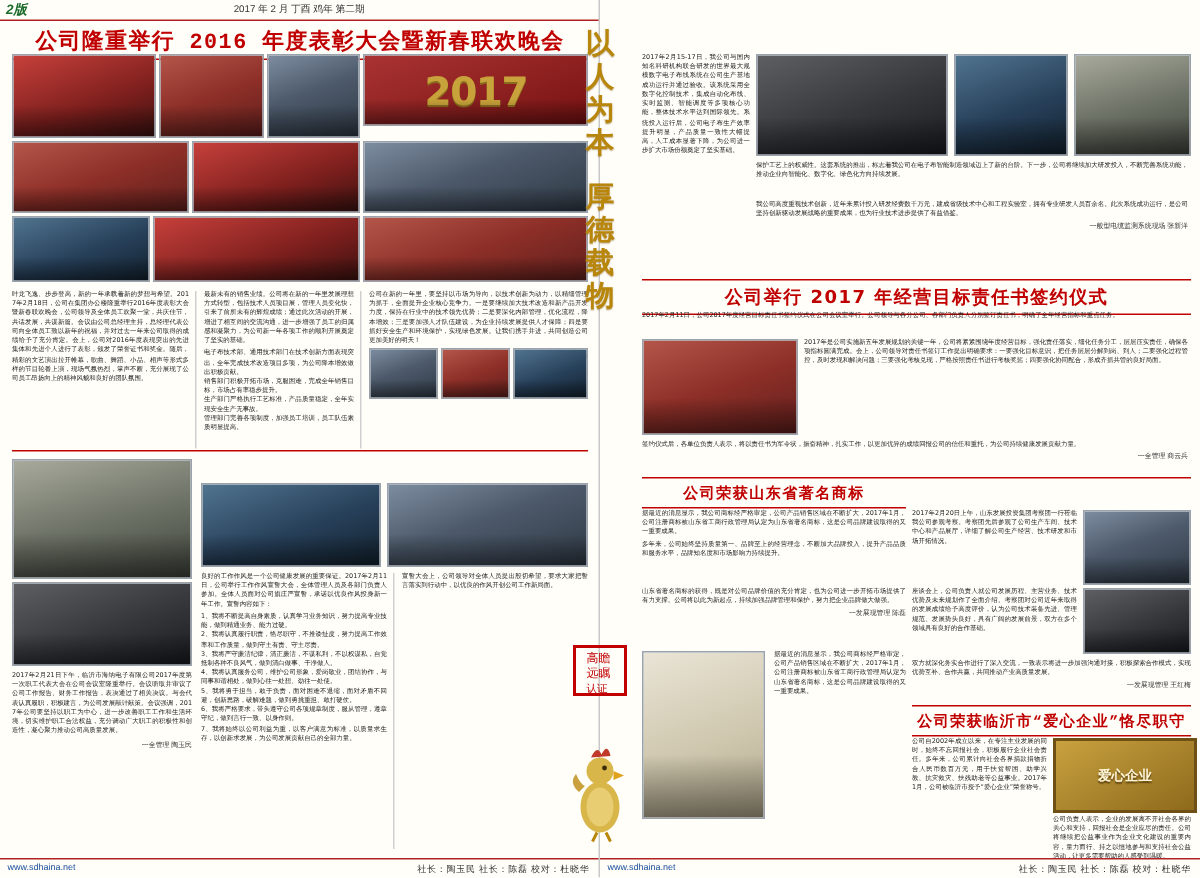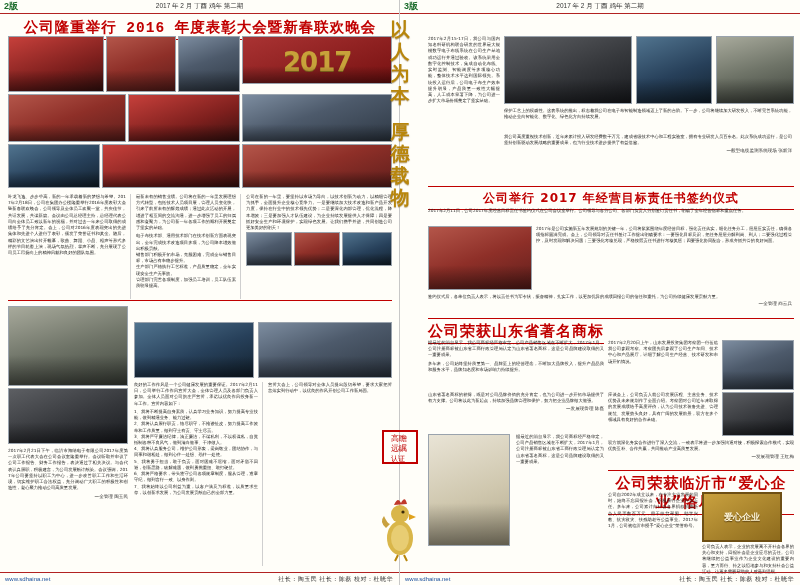--- a/index.html
+++ b/index.html
@@ -23,21 +23,21 @@
   .half-right { left: 400px; width: 400px; }
 
   
   .topbar {
     position: absolute; top: 0; left: 0; right: 0; height: 14px;
     border-bottom: 1px solid #b22222;
     font-size: 6.5px; color: #333;
     display: flex; align-items: center; justify-content: center;
   }
   .topbar .pg {
-    position: absolute; color: #1a6b2a; font-weight: bold; font-size: 9px;
+    position: absolute; color: #1a6b2a; font-weight: bold; font-size: 9px; font-style: italic;
   }
   .topbar-left .pg { left: 4px; }
   .topbar-right .pg { left: 4px; }
 
   
   .bottombar {
     position: absolute; bottom: 0; left: 0; right: 0; height: 13px;
     border-top: 1px solid #b22222;
     font-size: 6px; color: #333;
     display: flex; align-items: center;
@@ -46,21 +46,21 @@
   .bottombar .credits { margin-left: auto; margin-right: 6px; letter-spacing: .5px; }
 
   
   .hl {
     color: #c00000; font-weight: bold; text-align: center;
     font-family: "DejaVu Sans", sans-serif;
     letter-spacing: 1px;
   }
   .hl-main { font-size: 14.5px; font-family: Liberation Mono, monospace; }
   .hl-sub { font-size: 12px; }
-  .hl-sm { font-size: 15px; }
+  .hl-sm { font-size: 10px; font-family: Liberation Mono, monospace; }
   .rule-red { height: 1px; background: #c00000; }
 
   
   .txt {
     font-size: 4.3px; line-height: 1.45; color: #222; text-align: justify;
     font-family: "DejaVu Sans", sans-serif;
     word-break: break-all;
   }
   .sign { font-size: 4.6px; text-align: right; color: #333; }
 
@@ -203,24 +203,20 @@
     </div>
 
     <div class="bottombar">
       <span class="site">www.sdhaina.net</span>
       <span class="credits">社长：陶玉民      社长：陈磊      校对：杜晓华</span>
     </div>
   </div>
 
   <div class="half half-right">
 
-    <div class="topbar topbar-right">
-      <span class="pg">3版</span>
-      <span>2017 年 2 月   丁酉   鸡年   第二期</span>
-    </div>
 
 
     <div class="box" style="left:28px; top:36px; width:72px;">
       <div class="txt">2017年2月15-17日，我公司与国内知名科研机构联合研发的世界最大规模数字电子布线系统在公司生产基地成功运行并通过验收。该系统采用全数字化控制技术，集成自动化布线、实时监测、智能调度等多项核心功能，整体技术水平达到国际领先。系统投入运行后，公司电子布生产效率提升明显，产品质量一致性大幅提高，人工成本显著下降，为公司进一步扩大市场份额奠定了坚实基础。</div>
     </div>
     <div class="ph dark box" style="left:104px; top:36px; width:128px; height:68px;"></div>
     <div class="ph blue box" style="left:236px; top:36px; width:76px; height:68px;"></div>
     <div class="ph room box" style="left:316px; top:36px; width:78px; height:68px;"></div>
 
     <div class="box" style="left:104px; top:108px; width:288px;">
@@ -287,21 +283,21 @@
     </div>
 
     <div class="hline" style="left:208px; top:470px; width:186px; background:#c00000;"></div>
     <div class="box" style="left:208px; top:474px; width:186px;">
       <div class="hl hl-sm">公司荣获临沂市“爱心企业”恪尽职守</div>
       <div class="rule-red" style="margin-top:2px;"></div>
     </div>
     <div class="box" style="left:208px; top:492px; width:90px;">
       <div class="txt">公司自2002年成立以来，在专注主业发展的同时，始终不忘回报社会，积极履行企业社会责任。多年来，公司累计向社会各界捐款捐物折合人民币数百万元，用于扶贫帮困、助学兴教、抗灾救灾、扶残助老等公益事业。2017年1月，公司被临沂市授予“爱心企业”荣誉称号。</div>
     </div>
-    <div class="plaque box" style="left:302px; top:492px; width:80px; height:50px;">
+    <div class="plaque box" style="left:302px; top:492px; width:96px; height:50px;">
       <span>爱心企业</span>
     </div>
     <div class="box" style="left:302px; top:544px; width:92px;">
       <div class="txt">公司负责人表示，企业的发展离不开社会各界的关心和支持，回报社会是企业应尽的责任。公司将继续把公益事业作为企业文化建设的重要内容，量力而行、持之以恒地参与和支持社会公益活动，让更多需要帮助的人感受到温暖。</div>
     </div>
 
     <div class="bottombar">
       <span class="site">www.sdhaina.net</span>
       <span class="credits">社长：陶玉民      社长：陈磊      校对：杜晓华</span>
     </div>

